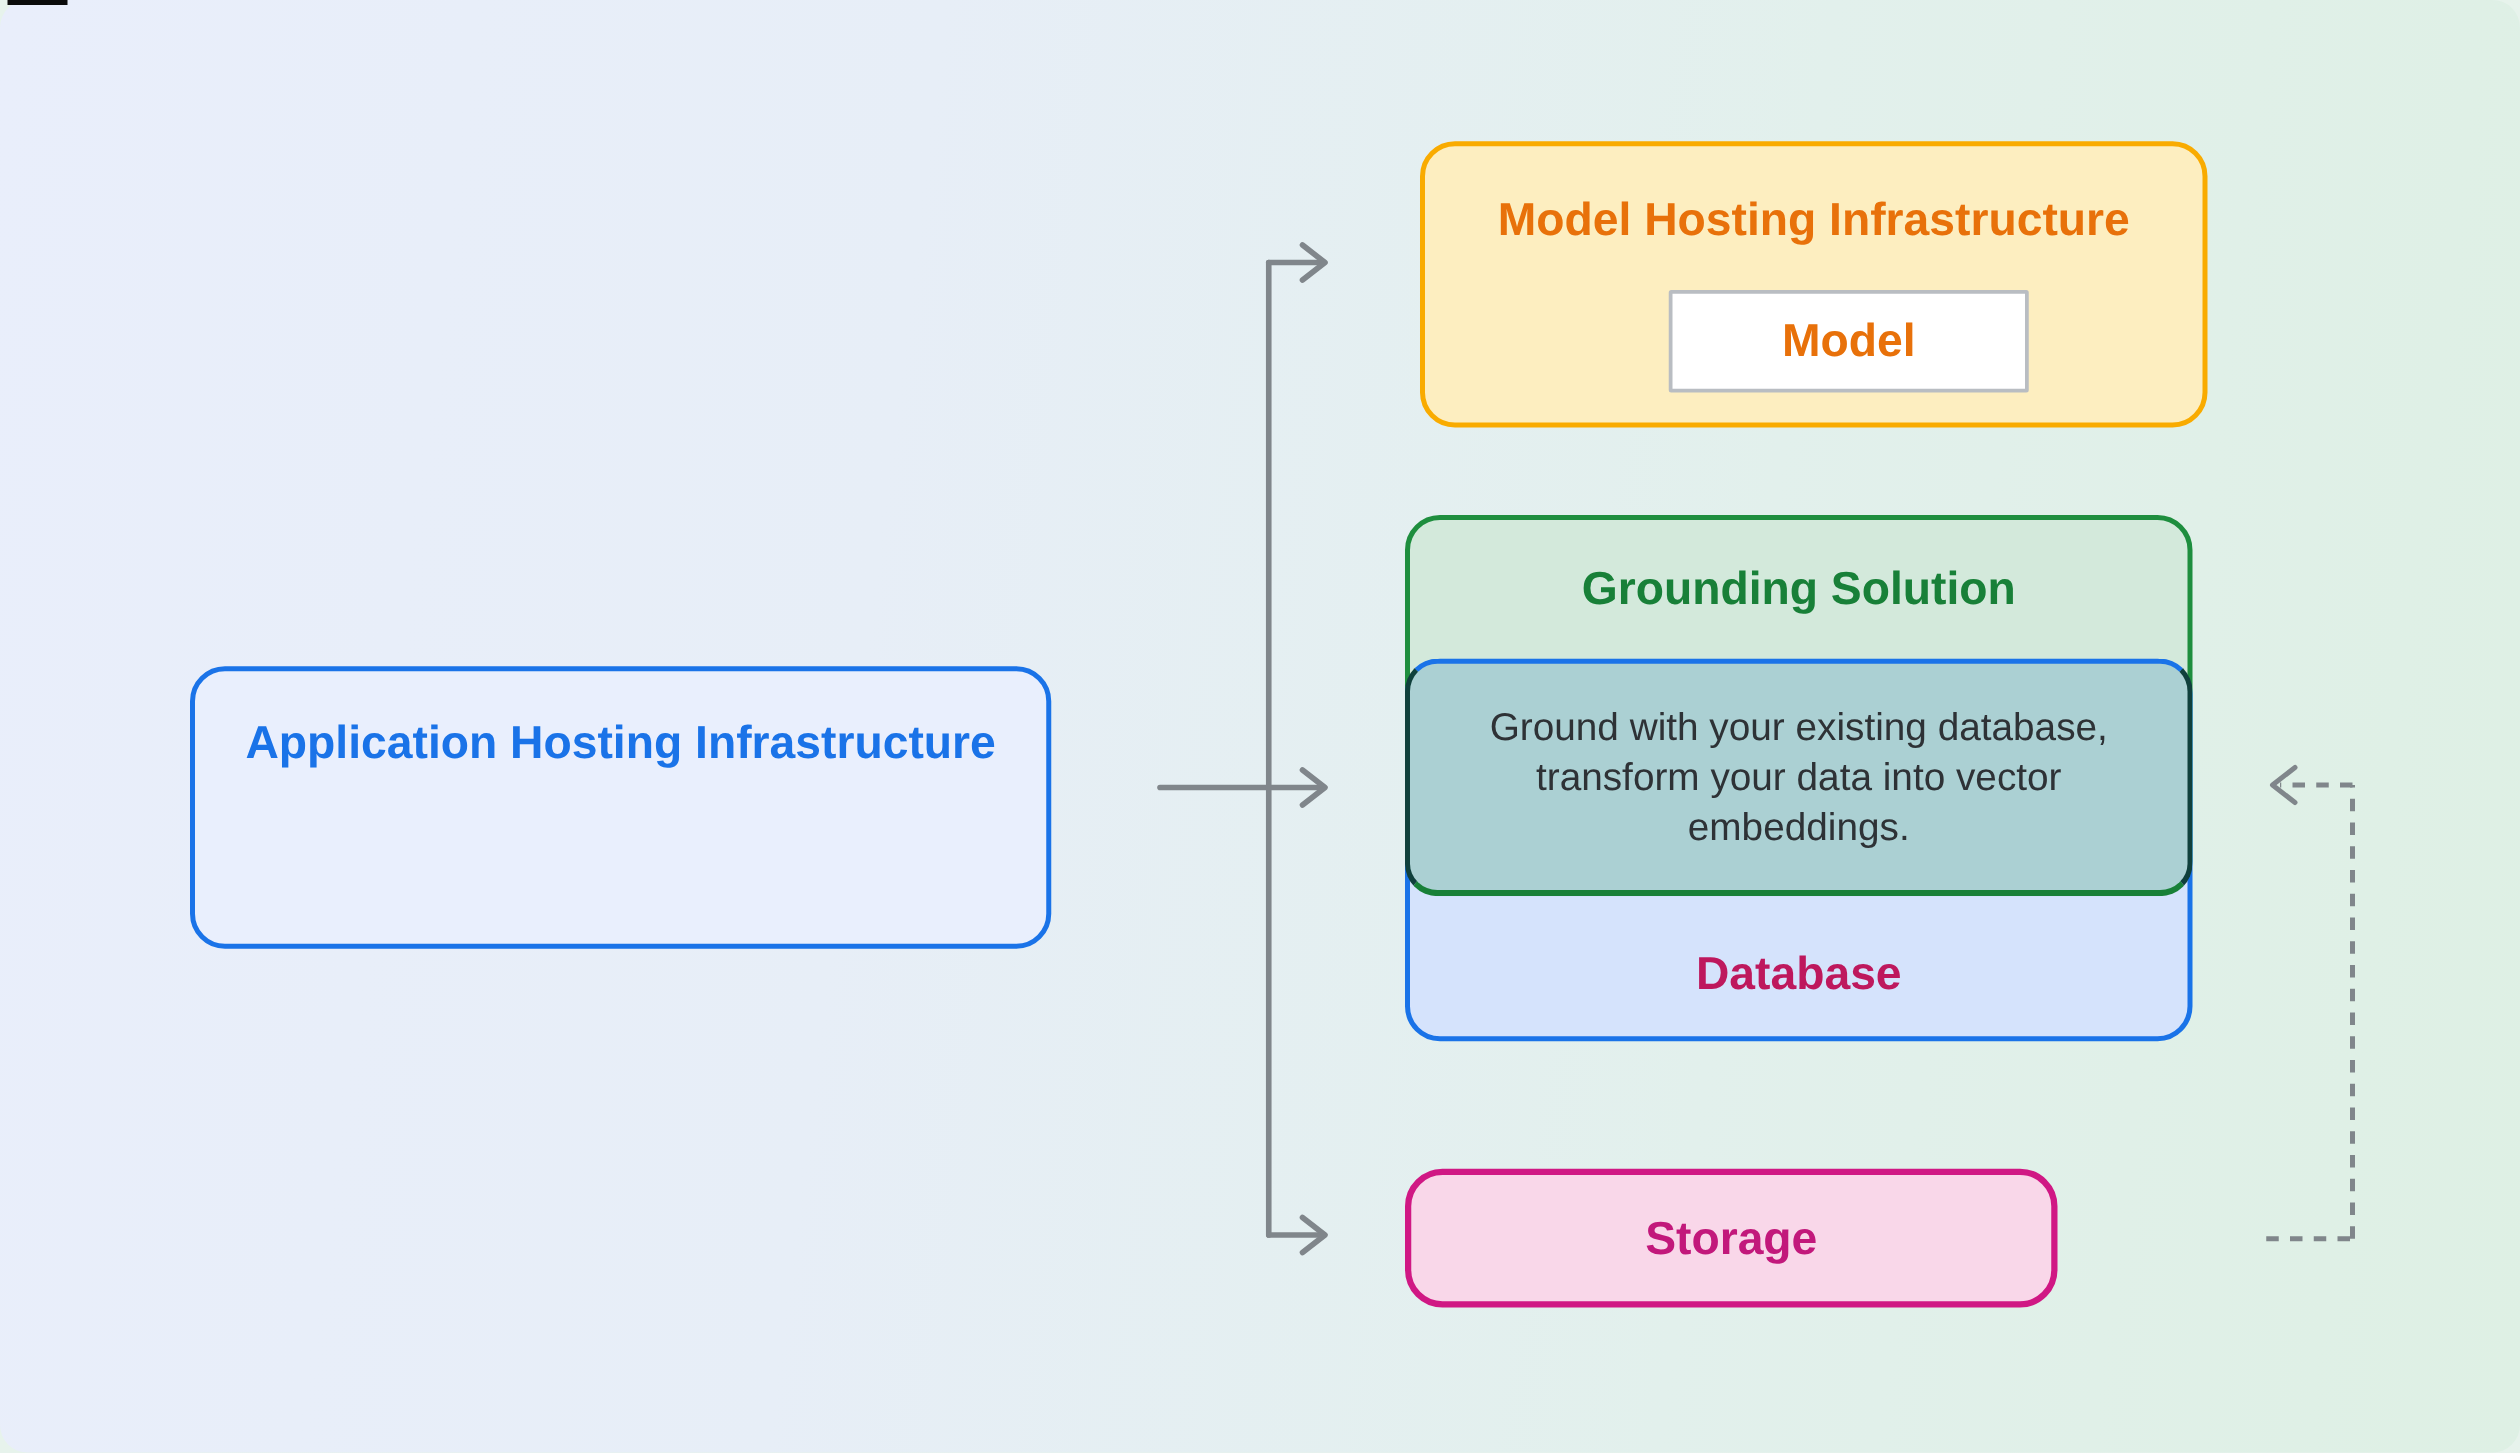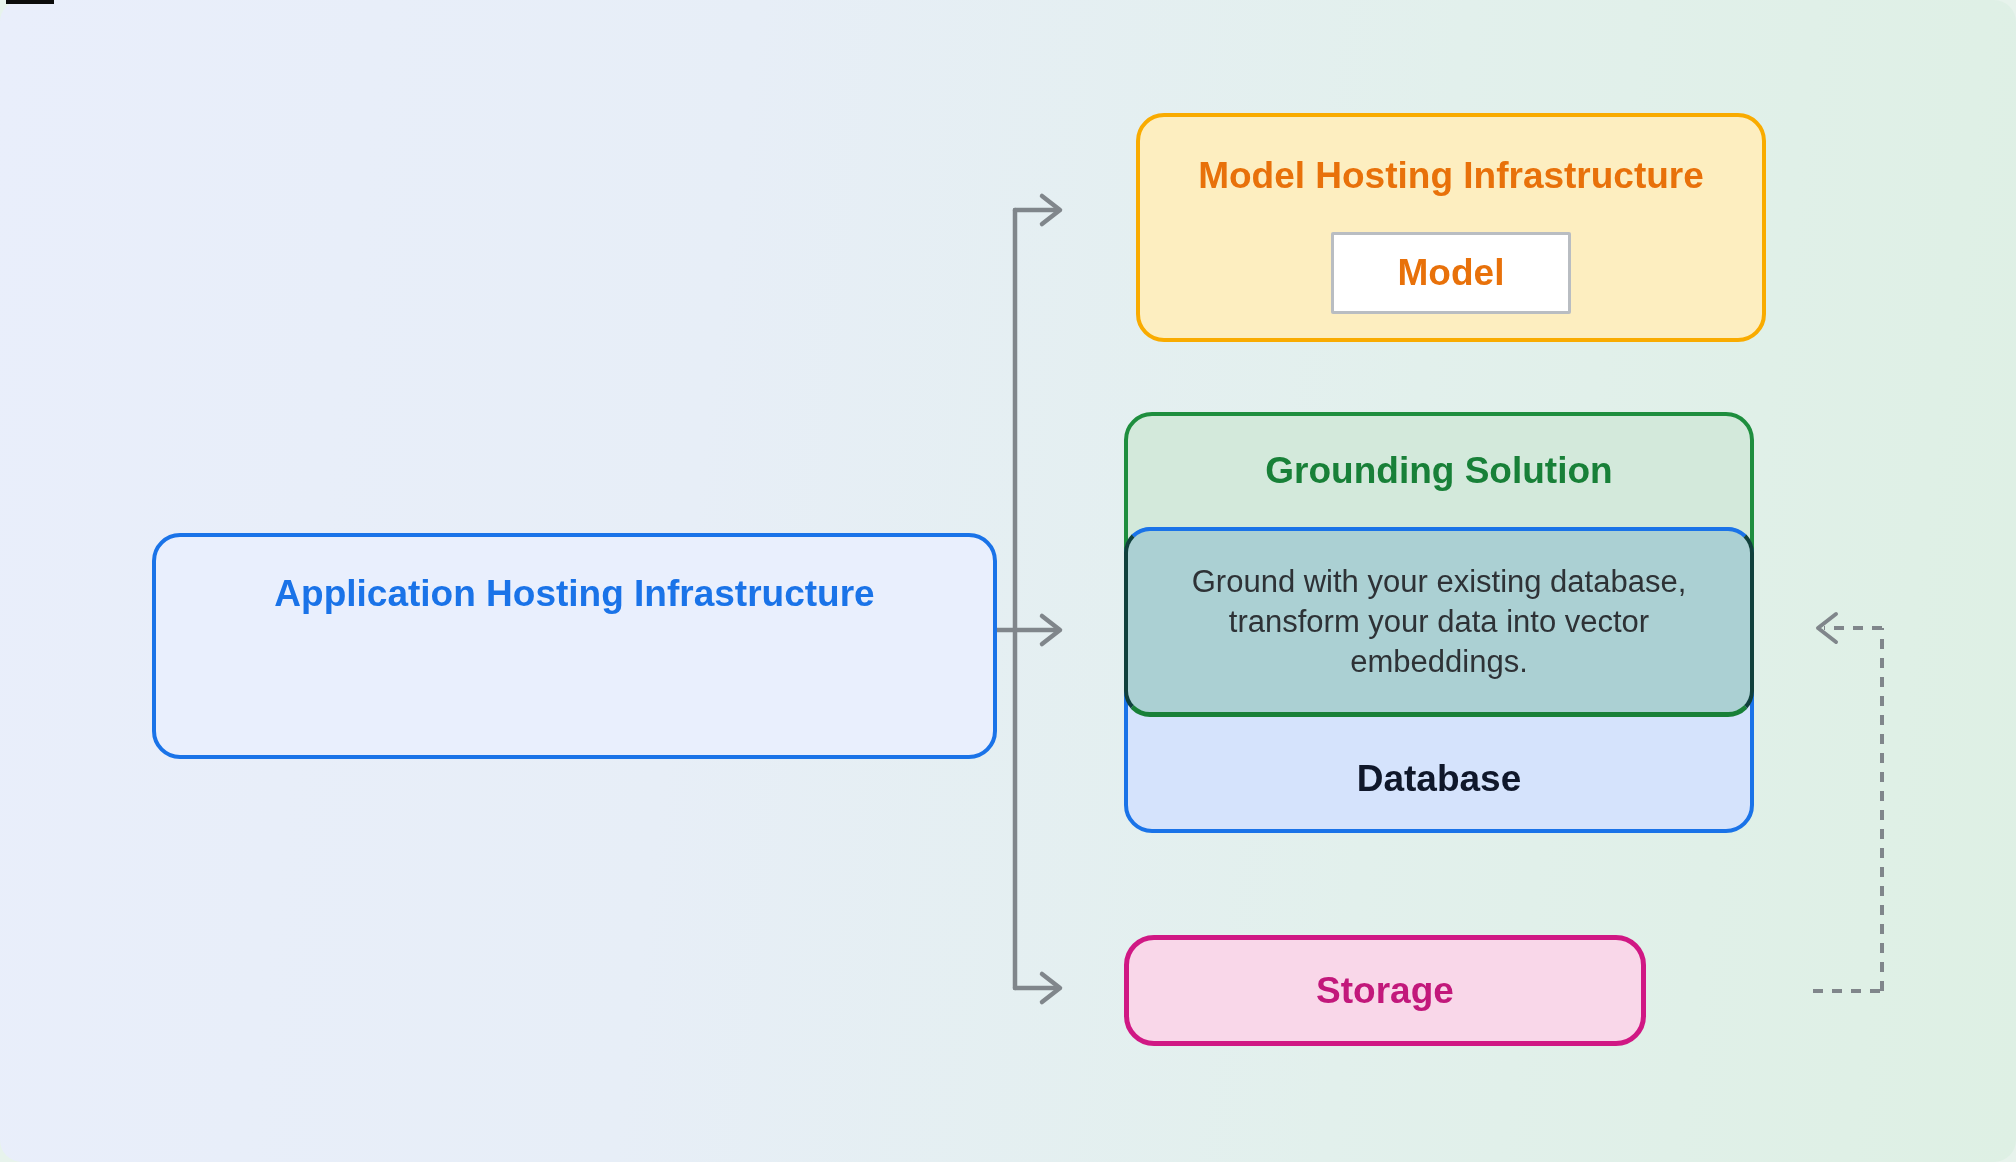--- a/index.html
+++ b/index.html
@@ -28,51 +28,51 @@
   }
   .chip{
     position:absolute;left:50%;transform:translateX(-50%);
     box-sizing:border-box;background:#ffffff;border:3px solid #c3c7cc;
     display:flex;align-items:center;justify-content:center;
     font-weight:bold;font-size:37px;border-radius:2px;
   }
 
   
   .app-box{
-    left:152px;top:533px;width:845px;height:226px;
+    left:152px;top:533px;width:689px;height:226px;
     background:#e9effd;border:4px solid #1a73e8;border-radius:28px;
   }
   .app-box .box-title{top:35px;color:#1a73e8;}
   .app-box .chip{top:114px;width:314px;height:81px;color:#1a73e8;}
 
   
   .model-box{
     left:1136px;top:113px;width:630px;height:229px;
     background:#fdeec0;border:4px solid #f9ab00;border-radius:28px;
   }
   .model-box .box-title{top:37px;color:#e8710a;}
-  .model-box .chip{top:115px;width:240px;height:82px;color:#e8710a;border-color:#b9bdc2;}
+  .model-box .chip{top:115px;width:288px;height:82px;color:#e8710a;border-color:#b9bdc2;margin-left:28px;}
 
   
   .grounding-box{
     left:1124px;top:412px;width:630px;height:305px;
     background:#d3e9db;border:4px solid #1e8e3e;border-radius:28px;
     z-index:1;
   }
   .grounding-box .box-title{top:33px;color:#188038;}
 
   
   .database-box{
     left:1124px;top:527px;width:630px;height:306px;
     background:#d5e3fc;border:4px solid #1a73e8;border-radius:28px;
     z-index:2;
   }
   .database-label{
     position:absolute;left:0;right:0;top:226px;text-align:center;
-    font-weight:bold;font-size:37px;line-height:44px;color:#0f172a;
+    font-weight:bold;font-size:37px;line-height:44px;color:#be185d;
   }
 
   
   .teal-box{
     left:1124px;top:527px;width:630px;height:190px;
     background:#abd0d3;
     border-top:4px solid #1a73e8;
     border-left:4px solid #10403c;
     border-right:4px solid #10403c;
     border-bottom:5px solid #188038;

